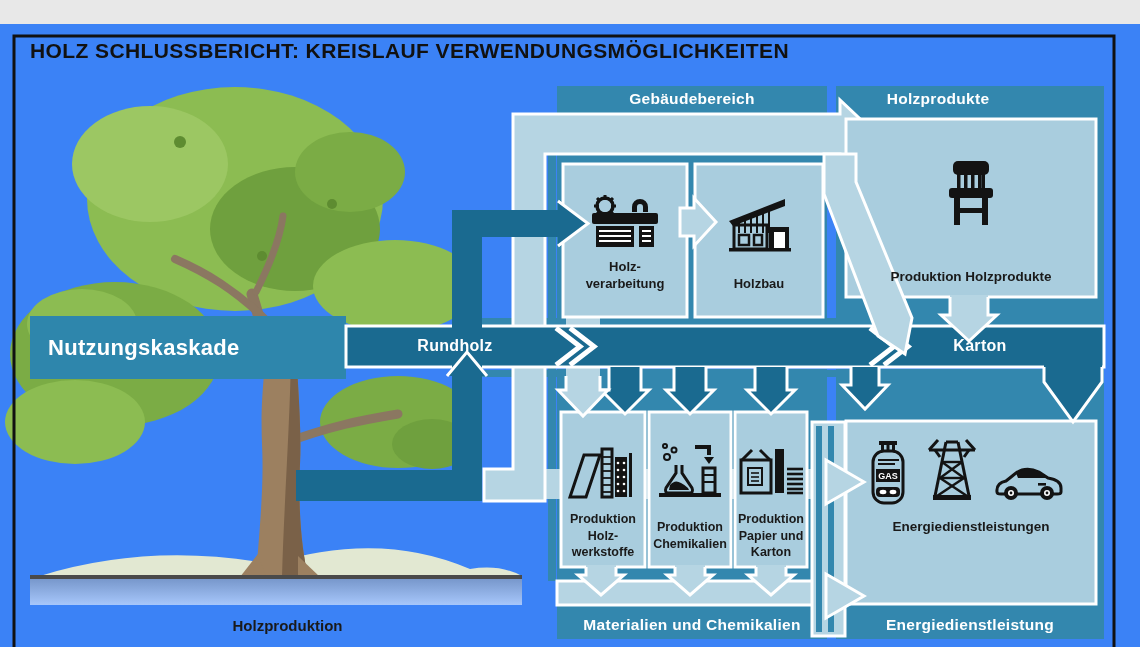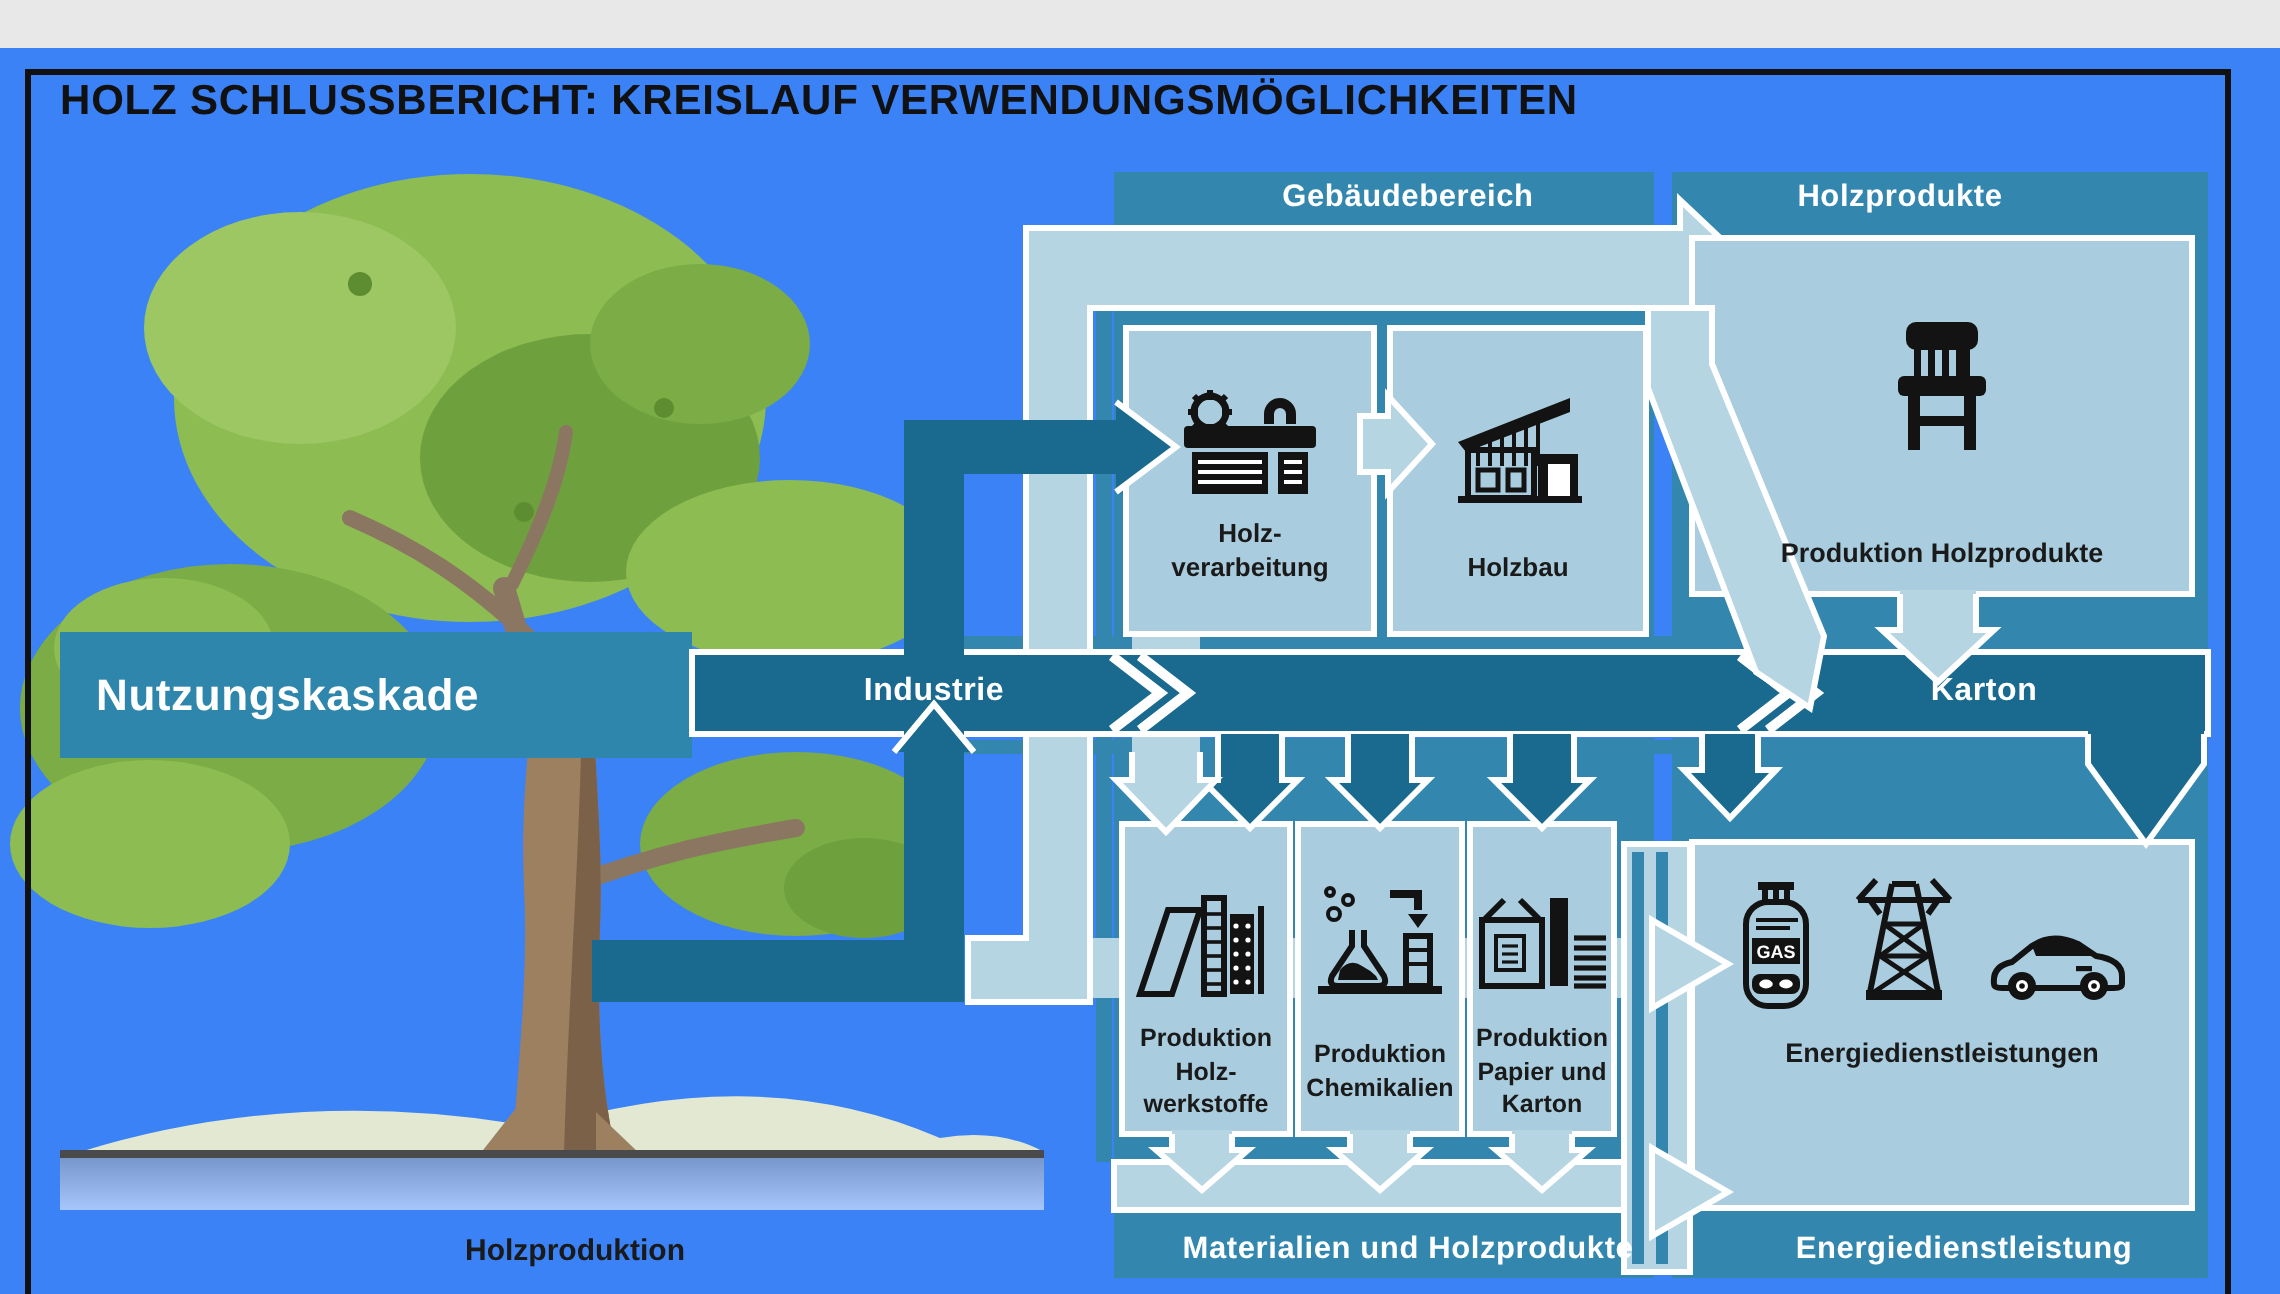--- a/index.html
+++ b/index.html
@@ -1,20 +1,20 @@
 <!DOCTYPE html>
 <html><head>
 <meta charset="utf-8">
 <style>
   html,body{margin:0;padding:0;background:#e8e8e8;}
   #stage{position:relative;width:1140px;height:636px;background:#3b82f6;overflow:hidden;
          font-family:"Liberation Sans","DejaVu Sans",sans-serif;margin-top:24px;}
   #shapes{position:absolute;left:0;top:0;z-index:1;}
   .lbl{position:absolute;z-index:3;font-weight:bold;text-align:center;pointer-events:none;}
-  .white{color:#ffffff;padding-left:12px;}
+  .white{color:#ffffff;}
   .dark-txt{color:#1a1a1a;}
   .pre{white-space:pre-line;line-height:1.32;}
   #title{position:absolute;left:30px;top:15px;z-index:3;font-size:21px;font-weight:bold;
          color:#111;letter-spacing:.4px;}
   #banner-label{position:absolute;left:30px;top:292px;width:316px;height:63px;z-index:3;
          display:flex;align-items:center;padding-left:18px;box-sizing:border-box;
          font-size:22px;font-weight:bold;color:#fff;letter-spacing:.3px;}
   .hdr{font-size:15.5px;letter-spacing:.3px;}
   .bandlbl{font-size:16px;letter-spacing:.3px;}
   .boxlbl{font-size:13px;}
@@ -154,26 +154,26 @@
     <polygon points="826,436 864,458 826,480" fill="#B6D5E3" stroke="#ffffff" stroke-width="3"></polygon>
     <polygon points="826,550 864,572 826,594" fill="#B6D5E3" stroke="#ffffff" stroke-width="3"></polygon>
   </g>
 
   <rect x="14" y="12" width="1100" height="618" fill="none" stroke="#111111" stroke-width="3"></rect>
 </svg>
 
 <div id="title">HOLZ SCHLUSSBERICHT: KREISLAUF VERWENDUNGSMÖGLICHKEITEN</div>
 <div id="banner-label">Nutzungskaskade</div>
 
-<div class="lbl white bandlbl" style="left:350px;top:313px;width:210px;">Industrie</div>
+<div class="lbl white bandlbl" style="left:350px;top:313px;width:210px;">Rundholz</div>
 <div class="lbl white bandlbl" style="left:905px;top:313px;width:150px;">Karton</div>
 
 <div class="lbl white hdr" style="left:557px;top:66px;width:270px;">Gebäudebereich</div>
 <div class="lbl white hdr" style="left:804px;top:66px;width:268px;">Holzprodukte</div>
-<div class="lbl white hdr" style="left:557px;top:592px;width:270px;">Materialien und Holzprodukte</div>
+<div class="lbl white hdr" style="left:557px;top:592px;width:270px;">Materialien und Chemikalien</div>
 <div class="lbl white hdr" style="left:836px;top:592px;width:268px;">Energiedienstleistung</div>
 
 <div class="lbl dark-txt boxlbl pre" style="left:563px;top:234px;width:124px;">Holz-
 verarbeitung</div>
 <div class="lbl dark-txt boxlbl" style="left:695px;top:252px;width:128px;">Holzbau</div>
 <div class="lbl dark-txt boxlbl" style="left:846px;top:245px;width:250px;font-size:13.5px;">Produktion Holzprodukte</div>
 <div class="lbl dark-txt boxlbl-sm pre" style="left:555px;top:487px;width:96px;">Produktion
 Holz-
 werkstoffe</div>
 <div class="lbl dark-txt boxlbl-sm pre" style="left:645px;top:495px;width:90px;">Produktion

